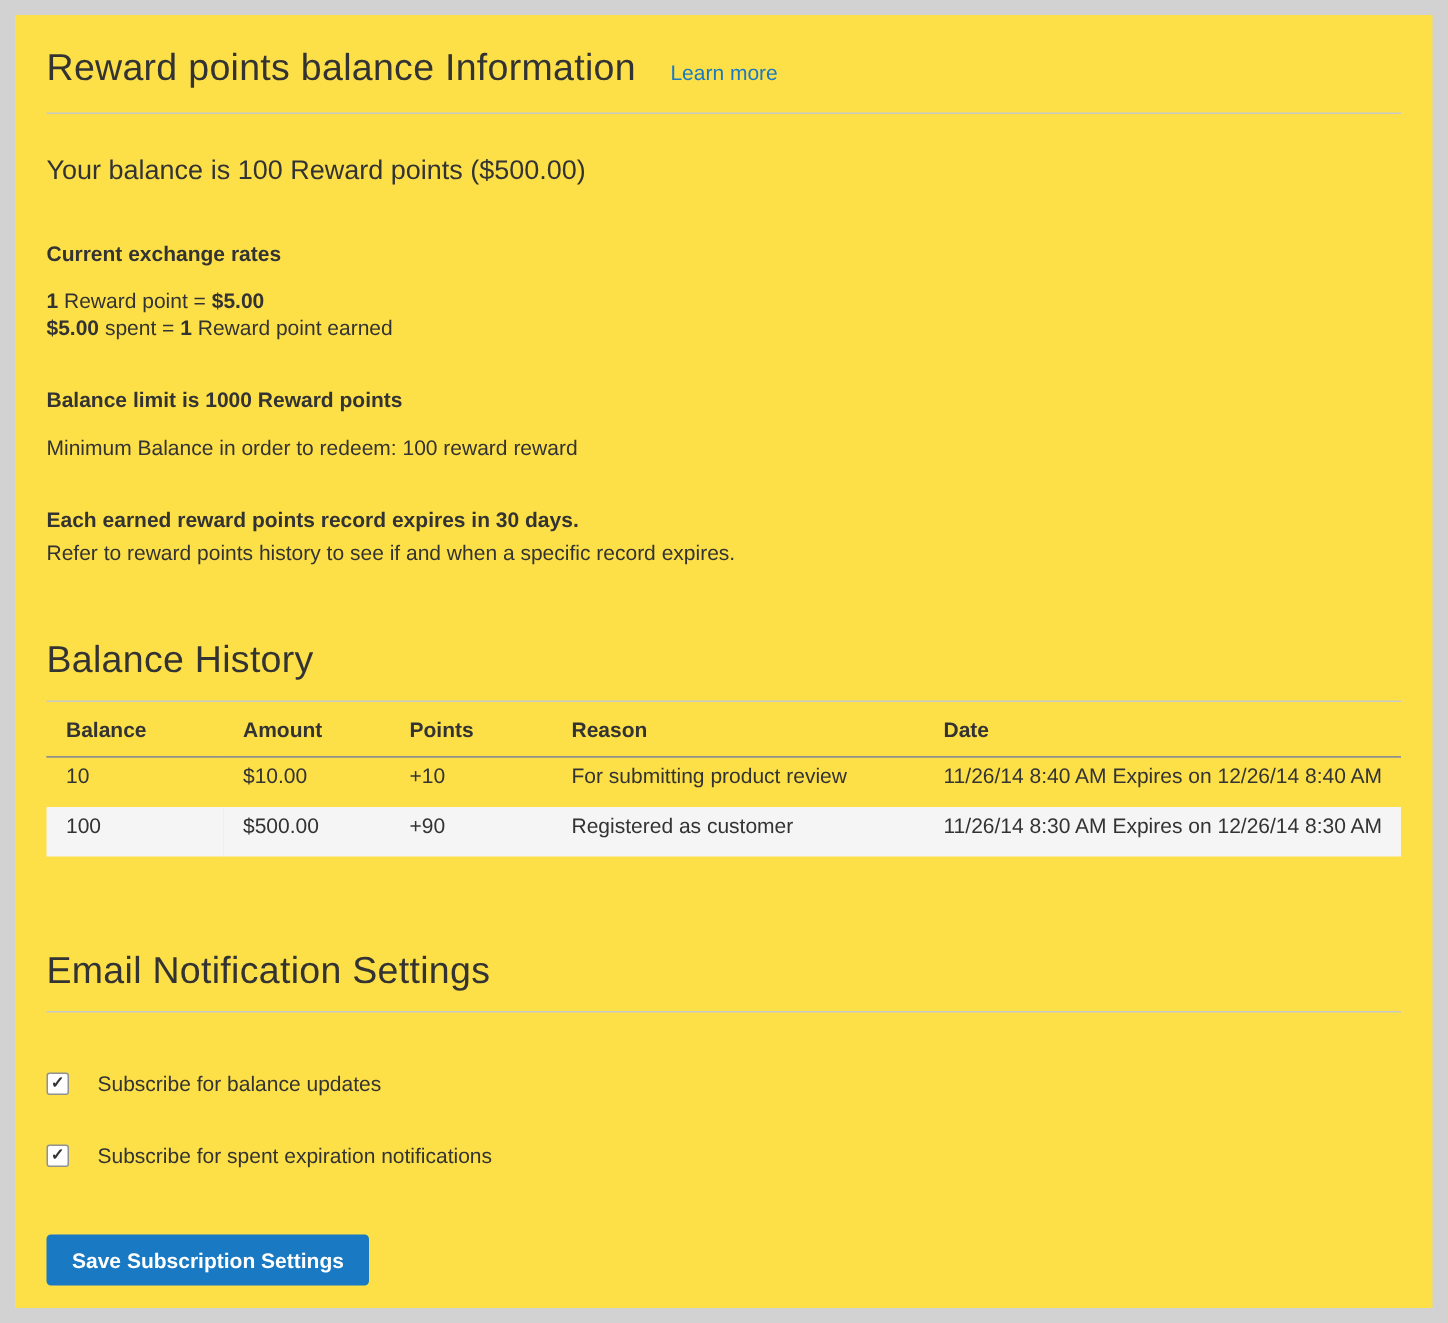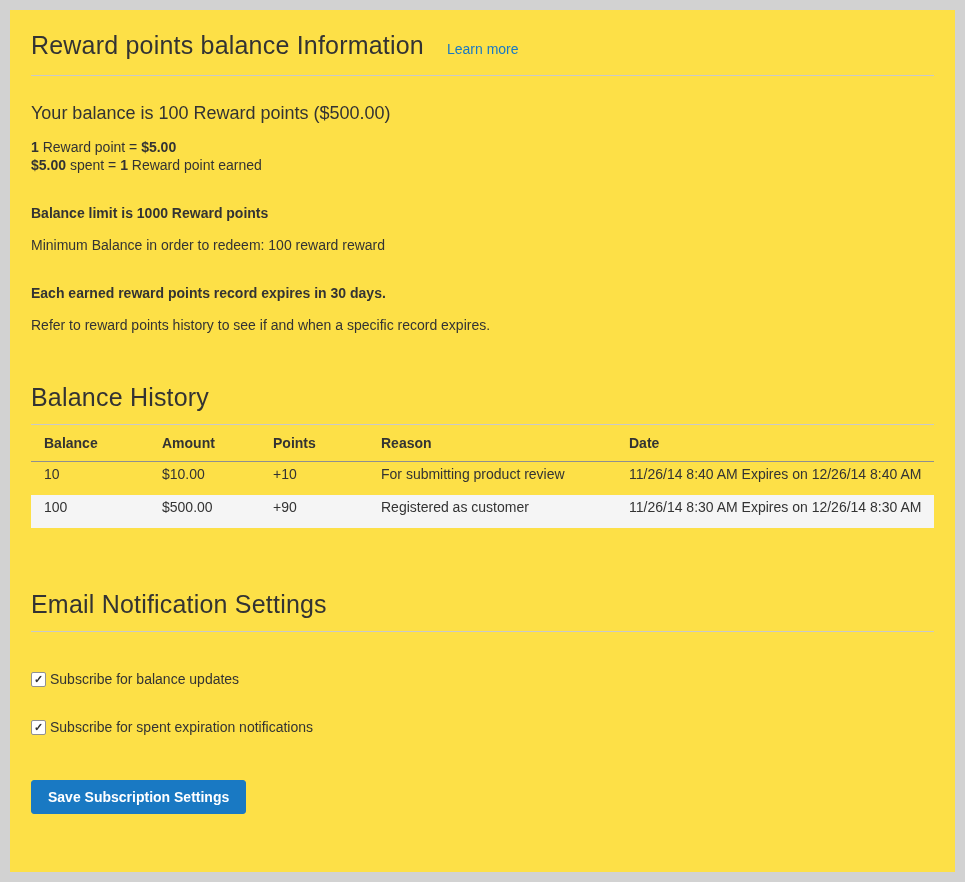--- a/index.html
+++ b/index.html
@@ -44,21 +44,21 @@
   }
 
   
   .balance-summary { margin-top: 27px; font-size: 18px; }
   .exchange-heading { margin-top: 37px; font-weight: 700; }
   .rates { margin-top: 14px; line-height: 18px; }
   .rates b, .balance-limit, .expiry-rule { font-weight: 700; }
   .balance-limit { margin-top: 31px; }
   .min-balance { margin-top: 16px; }
   .expiry-rule { margin-top: 32px; }
-  .expiry-note { margin-top: 16px; }
+  .expiry-note { margin-top: 6px; }
 
   
   h2.section-title {
     font-size: 25px;
     font-weight: 300;
     color: #333;
     padding-bottom: 12px;
     border-bottom: 1px solid #c9c9c9;
     letter-spacing: 0.2px;
   }
@@ -105,21 +105,21 @@
     background: #fff;
     display: inline-flex;
     align-items: center;
     justify-content: center;
     font-size: 11px;
     font-weight: 700;
     color: #333;
     line-height: 1;
     flex: 0 0 auto;
   }
-  .checkbox-label { margin-left: 4px; }
+  .checkbox-label { margin-left: 19px; }
 
   .actions { margin-top: 45px; }
   .save-button {
     display: inline-block;
     background: #1979c3;
     border: 1px solid #1979c3;
     border-radius: 3px;
     color: #ffffff;
     font-family: "Liberation Sans", sans-serif;
     font-size: 14px;
@@ -133,20 +133,21 @@
 
 <div class="card">
 
   <div class="page-header">
     <h1 class="page-title">Reward points balance Information</h1>
     <a class="learn-more" href="#">Learn more</a>
   </div>
 
   <p class="balance-summary">Your balance is 100 Reward points ($500.00)</p>
 
+  <p class="exchange-heading">Current exchange rates</p>
   <div class="rates">
     <div><b>1</b><span> Reward point = </span><b>$5.00</b></div>
     <div><b>$5.00</b><span> spent = </span><b>1</b><span> Reward point earned</span></div>
   </div>
 
   <p class="balance-limit">Balance limit is 1000 Reward points</p>
   <p class="min-balance">Minimum Balance in order to redeem: 100 reward reward</p>
 
   <p class="expiry-rule">Each earned reward points record expires in 30 days.</p>
   <p class="expiry-note">Refer to reward points history to see if and when a specific record expires.</p>

